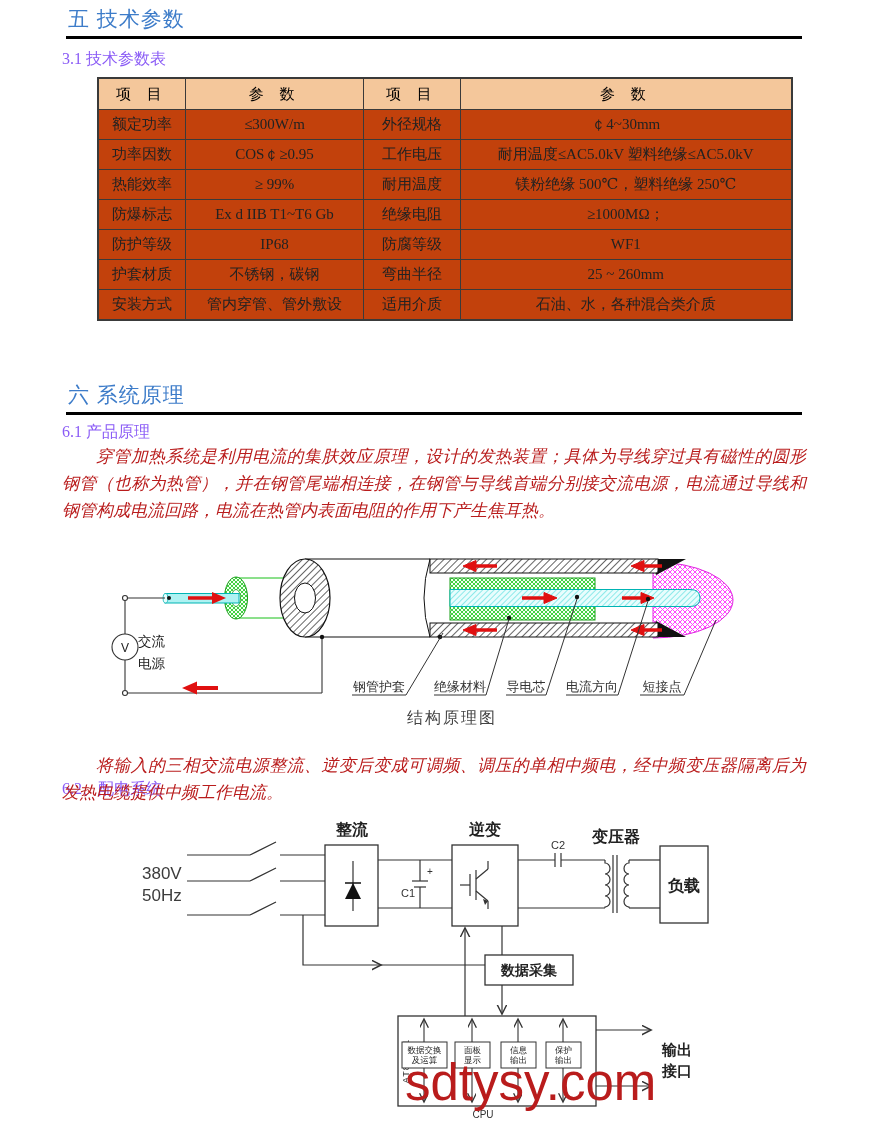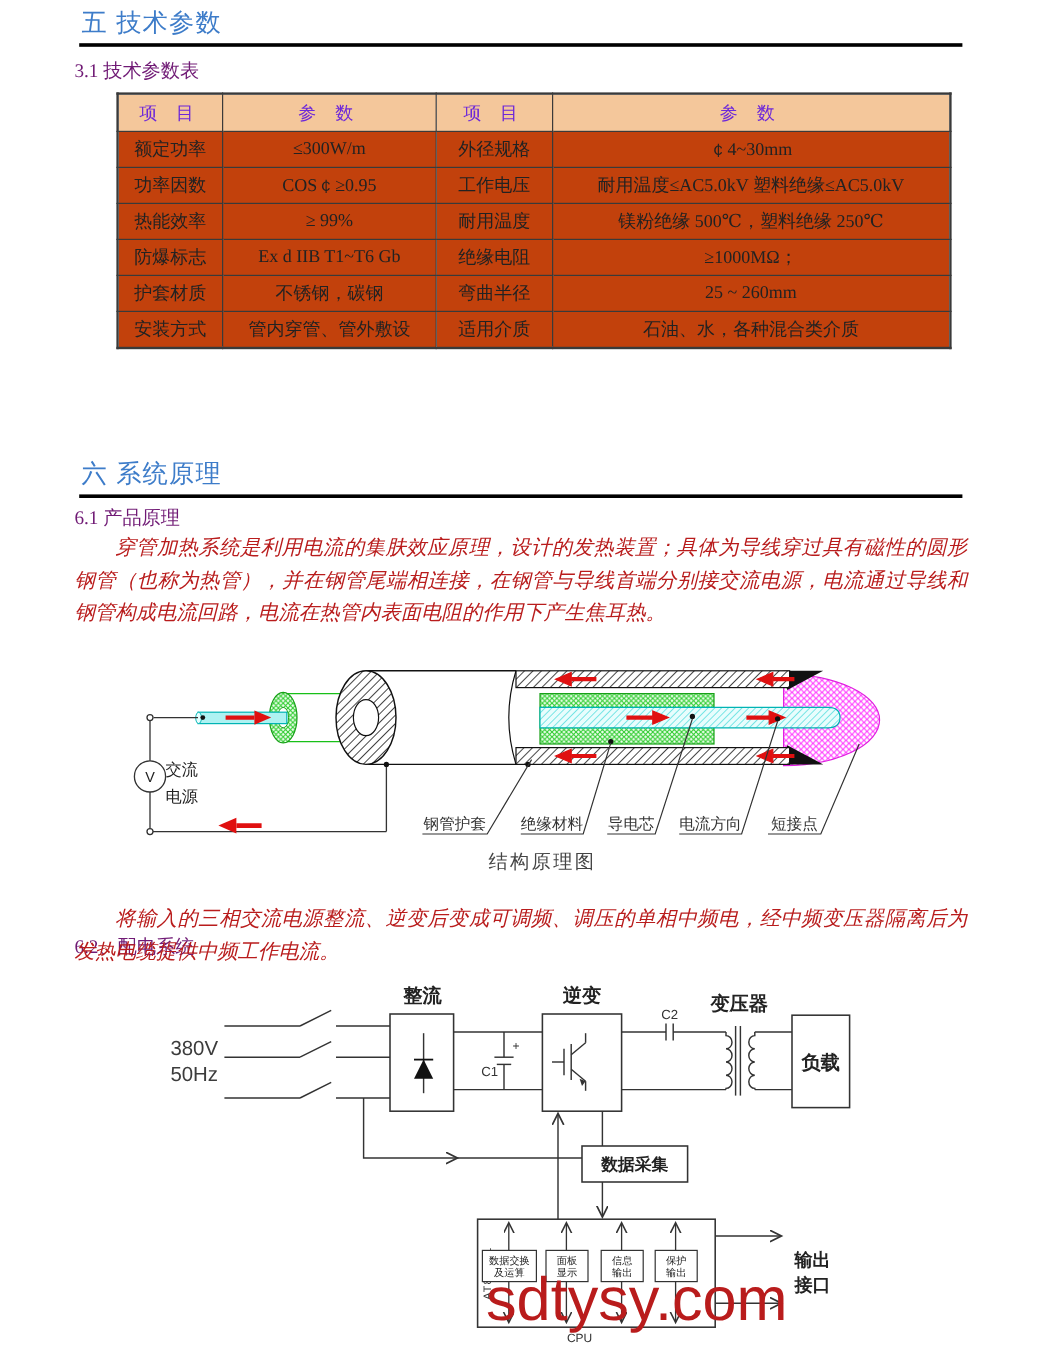--- a/index.html
+++ b/index.html
@@ -7,35 +7,35 @@
     width:871px;height:1131px;position:relative;background:#ffffff;
     font-family:"Liberation Serif","DejaVu Serif",serif;color:#141414;
     overflow:hidden;
   }
   .abs{position:absolute;}
   .sec-heading{
     font-family:"Liberation Sans","DejaVu Sans",sans-serif;
     font-size:21px;color:#3d7cc9;letter-spacing:1px;white-space:nowrap;text-align:right;
   }
   .rule{height:3px;background:#000;}
-  .sub-label{font-size:16px;color:#701a75;white-space:nowrap;}
+  .sub-label{font-size:16px;color:#8b5cf6;white-space:nowrap;}
   .para{
     width:744px;font-size:17px;line-height:27px;text-align:justify;
     text-indent:2em;color:#b91c1c;font-style:italic;
   }
   table.params{
     border-collapse:collapse;table-layout:fixed;
     border:2px solid #3a3a3a;font-size:15px;color:#222;
   }
   table.params th,table.params td{
     border:1px solid #3a3a3a;text-align:center;vertical-align:middle;
     padding:0 2px;overflow:hidden;white-space:nowrap;
   }
   table.params th{
-    background:#f4c79b;font-weight:normal;height:30px;color:#6d28d9;
+    background:#f4c79b;font-weight:normal;height:30px;color:#000000;
     letter-spacing:6px;
   }
   table.params td{background:#c2410c;height:29px;}
   .c1{width:87px}.c2{width:178px}.c3{width:96px}.c4{width:331px}
   svg text{font-family:"Liberation Sans","DejaVu Sans",sans-serif;}
   .watermark{
     font-family:"Liberation Sans","DejaVu Sans",sans-serif;
     font-size:51px;color:#b91c1c;white-space:nowrap;z-index:5;
   }
 </style>
@@ -76,20 +76,26 @@
     <td>热能效率</td>
         <td>≥ 99%</td>
         <td>耐用温度</td>
         <td>镁粉绝缘 500℃，塑料绝缘 250℃</td>
   </tr>
   <tr>
     <td>防爆标志</td>
         <td>Ex d IIB T1~T6 Gb</td>
         <td>绝缘电阻</td>
         <td>≥1000MΩ；</td>
+  </tr>
+  <tr>
+    <td>防护等级</td>
+        <td>IP68</td>
+        <td>防腐等级</td>
+        <td>WF1</td>
   </tr>
   <tr>
     <td>护套材质</td>
         <td>不锈钢，碳钢</td>
         <td>弯曲半径</td>
         <td>25 ~ 260mm</td>
   </tr>
   <tr>
     <td>安装方式</td>
         <td>管内穿管、管外敷设</td>

